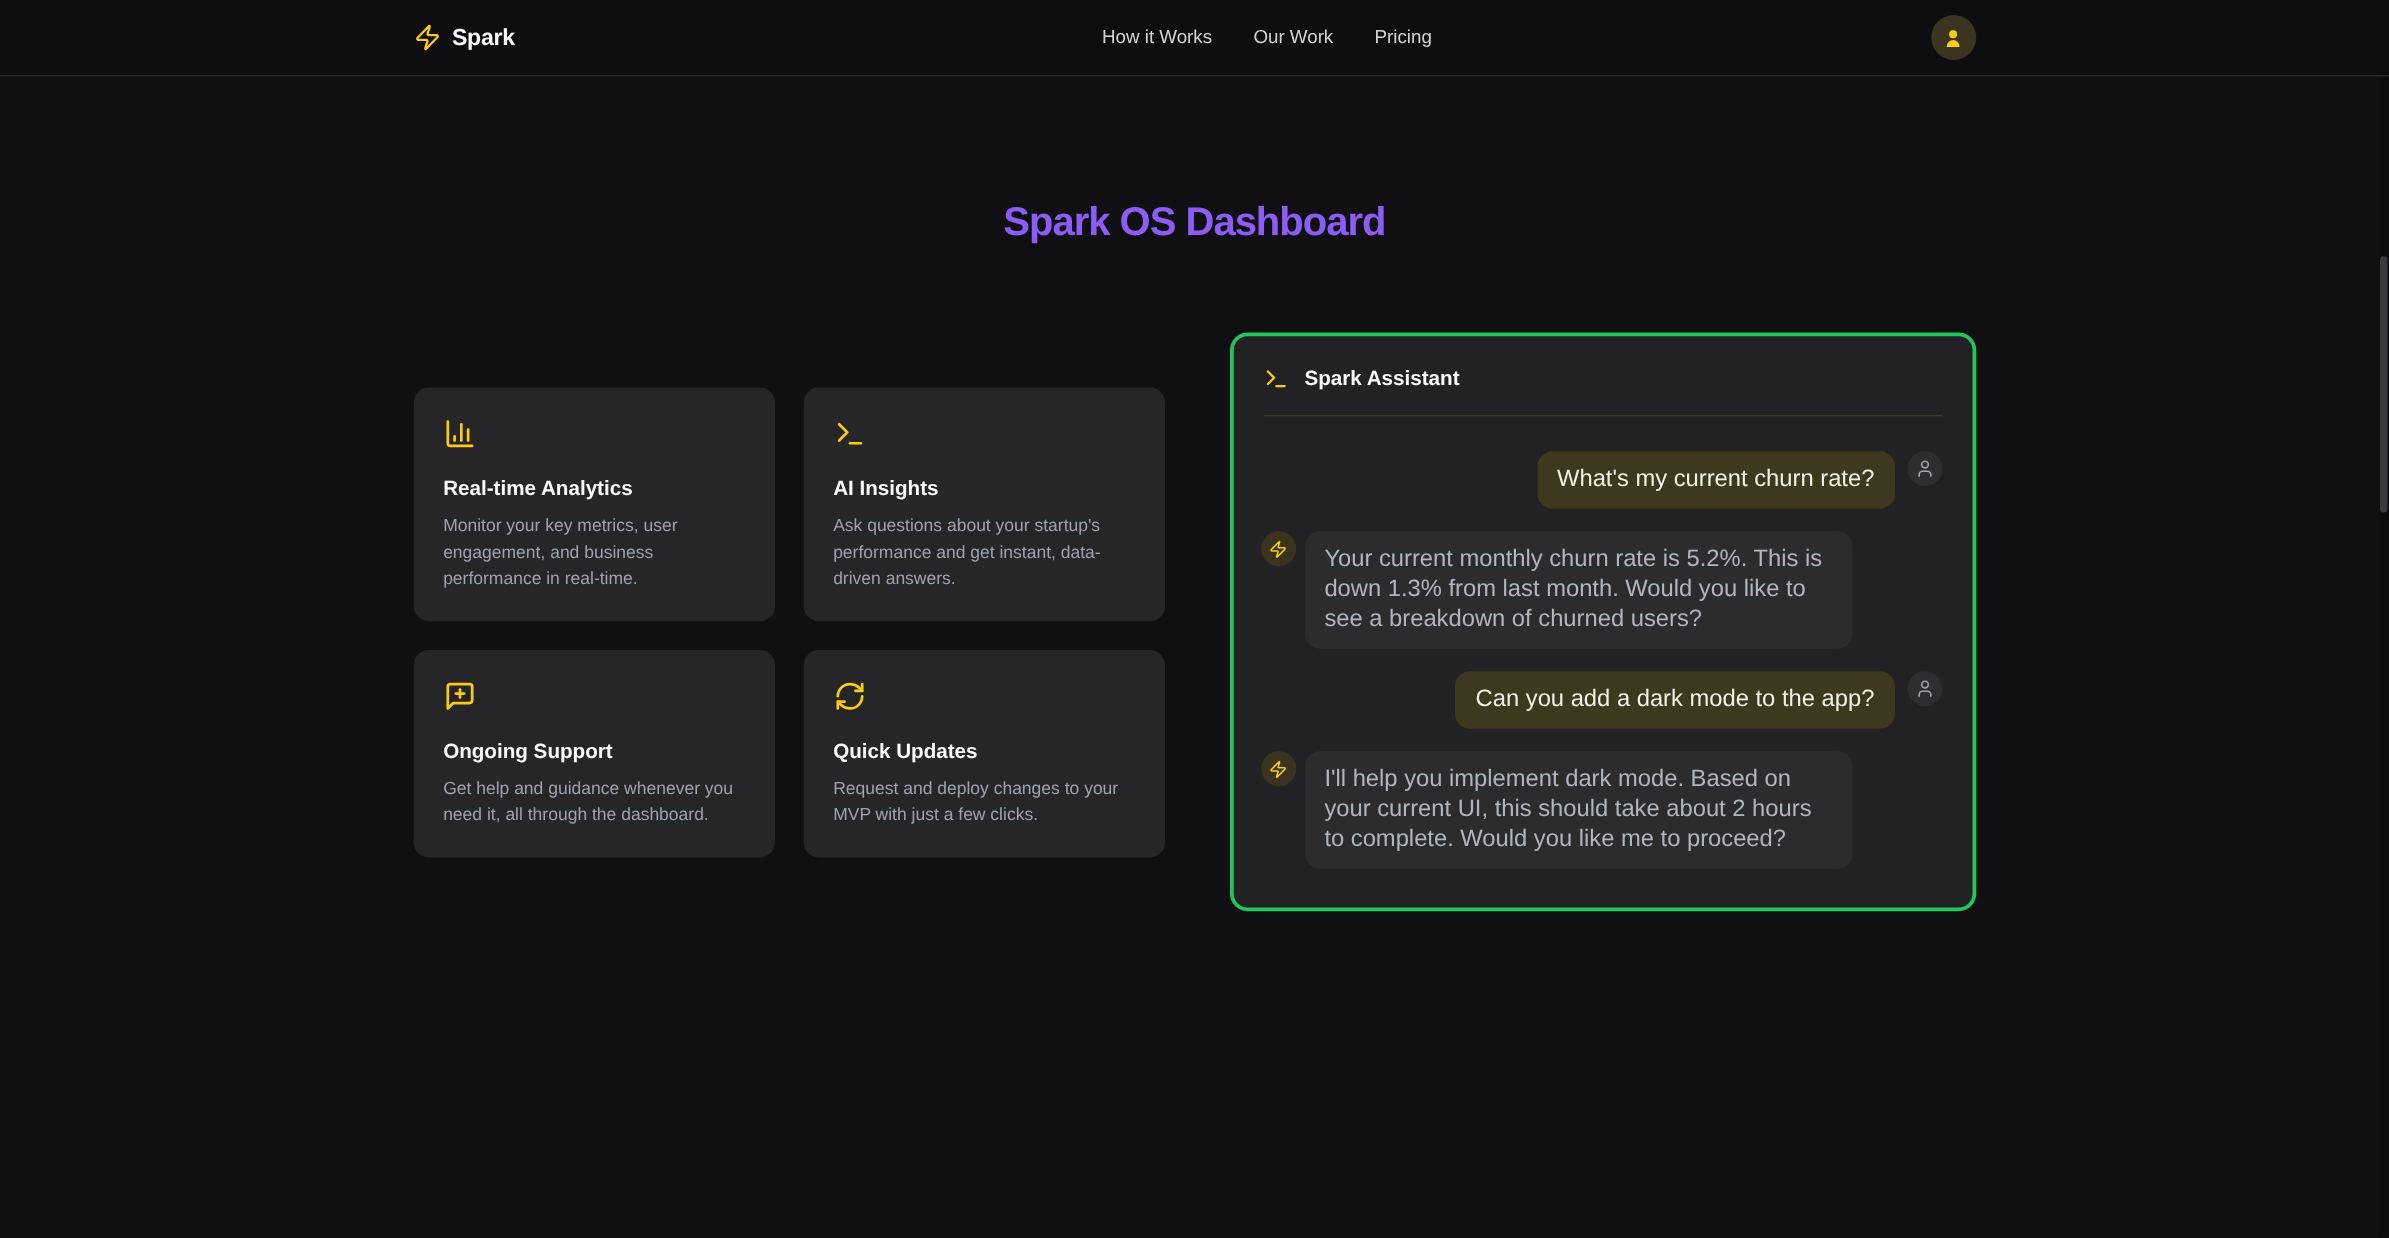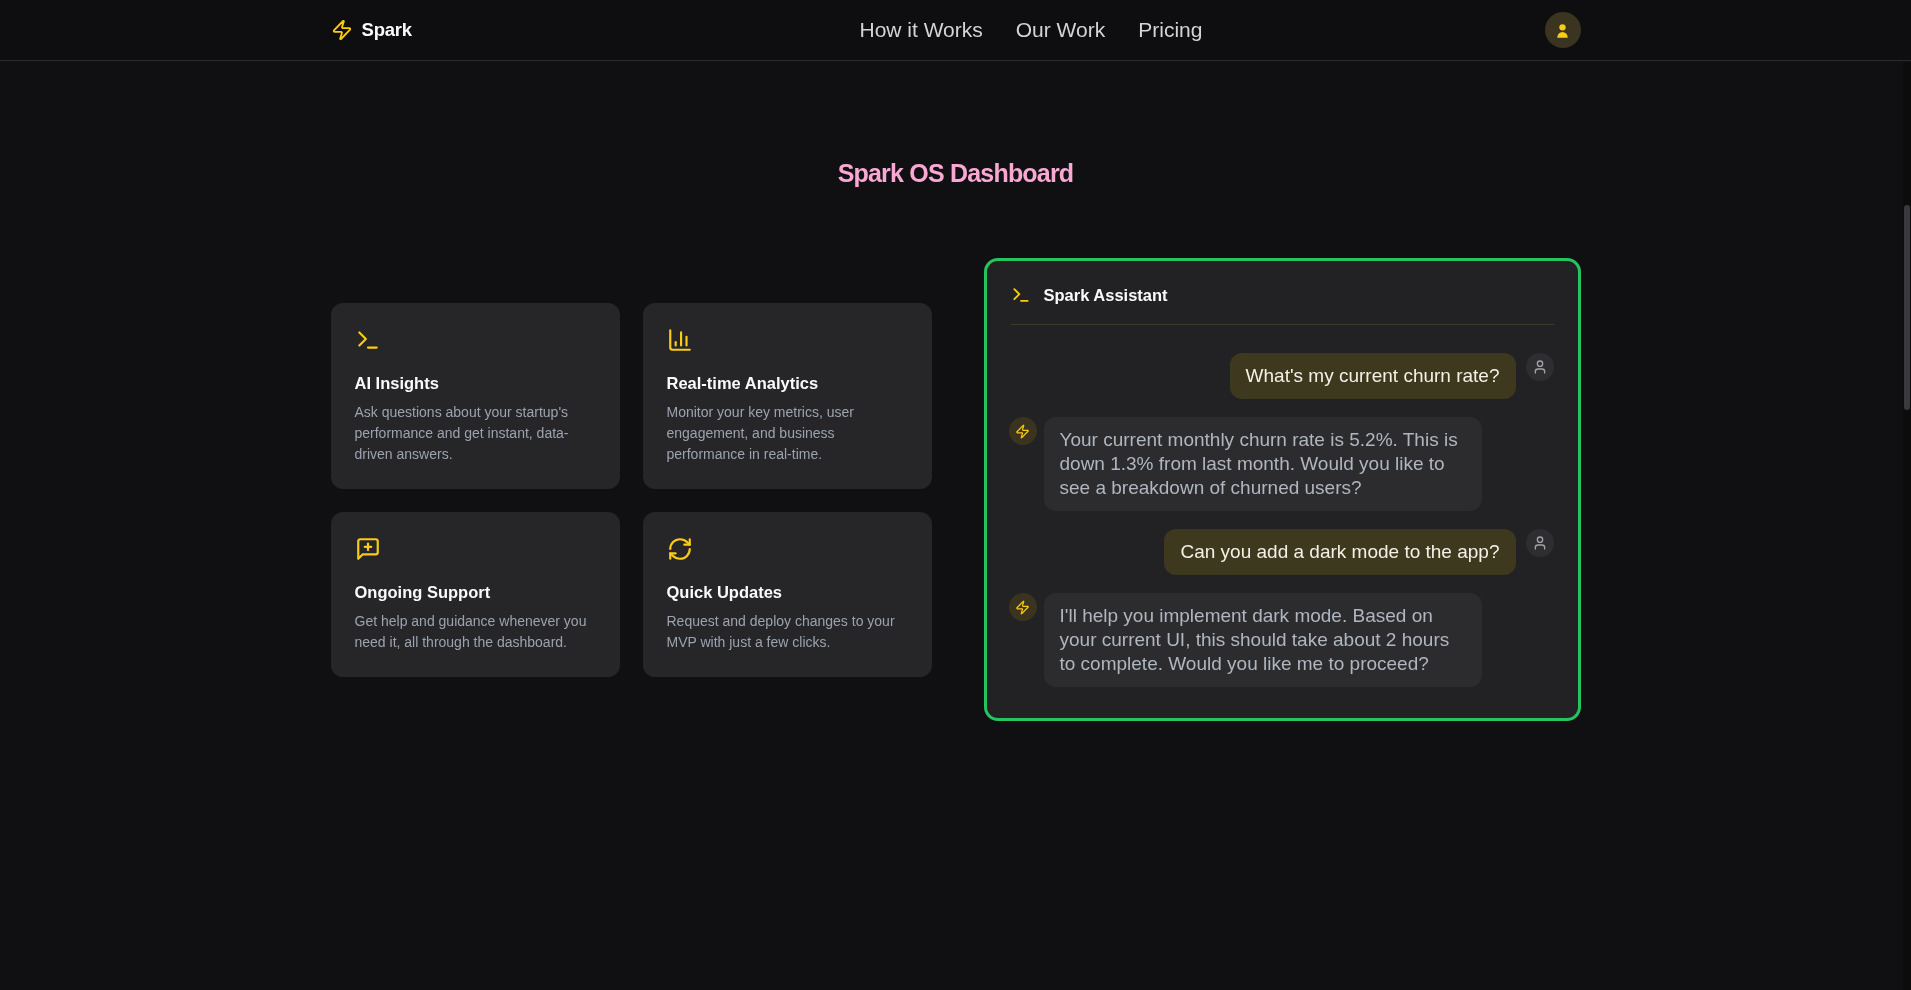--- a/index.html
+++ b/index.html
@@ -23,31 +23,31 @@
     margin: 0 auto;
     display: flex; align-items: center; justify-content: space-between;
   }
   .brand { display: flex; align-items: center; gap: 9px; cursor: pointer; }
   .brand-name { font-size: 18.5px; font-weight: 700; color: #fafafa; letter-spacing: -0.2px; }
   .nav-links {
     position: absolute; left: 50%; top: 50%;
     transform: translate(-28%, -50%);
     display: flex; gap: 33px;
   }
-  .nav-link { font-size: 21px; color: #d4d4d8; text-decoration: none; cursor: pointer; }
+  .nav-link { font-size: 15px; color: #d4d4d8; text-decoration: none; cursor: pointer; }
   .avatar-btn {
     width: 36px; height: 36px; border-radius: 50%;
     background: #3a3420; border: none; cursor: pointer;
     display: flex; align-items: center; justify-content: center;
   }
 
   
   .hero { padding-top: 98px; text-align: center; }
   .hero-title {
-    font-size: 25px; font-weight: 700; color: #f9a8d4; letter-spacing: -0.8px;
+    font-size: 32px; font-weight: 700; color: #8b5cf6; letter-spacing: -0.8px;
   }
   .hero-subtitle {
     margin: 22px auto 0;
     width: 690px;
     font-size: 16.5px; line-height: 28px; color: #9ca3af;
   }
 
   
   .content-row {
     width: 1250px; margin: 70px auto 0;
@@ -151,39 +151,39 @@
     <h1 class="hero-title">Spark OS Dashboard</h1>
   </section>
 
   <section class="content-row">
 
     <div class="features-grid">
 
       <div class="card">
         <span class="card-icon">
           <svg width="26" height="26" viewBox="0 0 24 24" fill="none" stroke="#facc15" stroke-width="2" stroke-linecap="round" stroke-linejoin="round">
-              <polyline points="4 17 10 11 4 5"></polyline>
-              <line x1="12" x2="20" y1="19" y2="19"></line>
-            </svg>
-        </span>
-        <h3 class="card-title">AI Insights</h3>
-        <p class="card-desc">Ask questions about your startup's performance and get instant, data-driven answers.</p>
-      </div>
-
-      <div class="card">
-        <span class="card-icon">
-          <svg width="26" height="26" viewBox="0 0 24 24" fill="none" stroke="#facc15" stroke-width="2" stroke-linecap="round" stroke-linejoin="round">
               <path d="M3 3v16a2 2 0 0 0 2 2h16"></path>
               <path d="M18 17V9"></path>
               <path d="M13 17V5"></path>
               <path d="M8 17v-3"></path>
             </svg>
         </span>
         <h3 class="card-title">Real-time Analytics</h3>
         <p class="card-desc">Monitor your key metrics, user engagement, and business performance in real-time.</p>
+      </div>
+
+      <div class="card">
+        <span class="card-icon">
+          <svg width="26" height="26" viewBox="0 0 24 24" fill="none" stroke="#facc15" stroke-width="2" stroke-linecap="round" stroke-linejoin="round">
+              <polyline points="4 17 10 11 4 5"></polyline>
+              <line x1="12" x2="20" y1="19" y2="19"></line>
+            </svg>
+        </span>
+        <h3 class="card-title">AI Insights</h3>
+        <p class="card-desc">Ask questions about your startup's performance and get instant, data-driven answers.</p>
       </div>
 
       <div class="card">
         <span class="card-icon">
           <svg width="26" height="26" viewBox="0 0 24 24" fill="none" stroke="#facc15" stroke-width="2" stroke-linecap="round" stroke-linejoin="round">
               <path d="M21 15a2 2 0 0 1-2 2H7l-4 4V5a2 2 0 0 1 2-2h14a2 2 0 0 1 2 2z"></path>
               <line x1="12" x2="12" y1="7" y2="13"></line>
               <line x1="9" x2="15" y1="10" y2="10"></line>
             </svg>
         </span>

